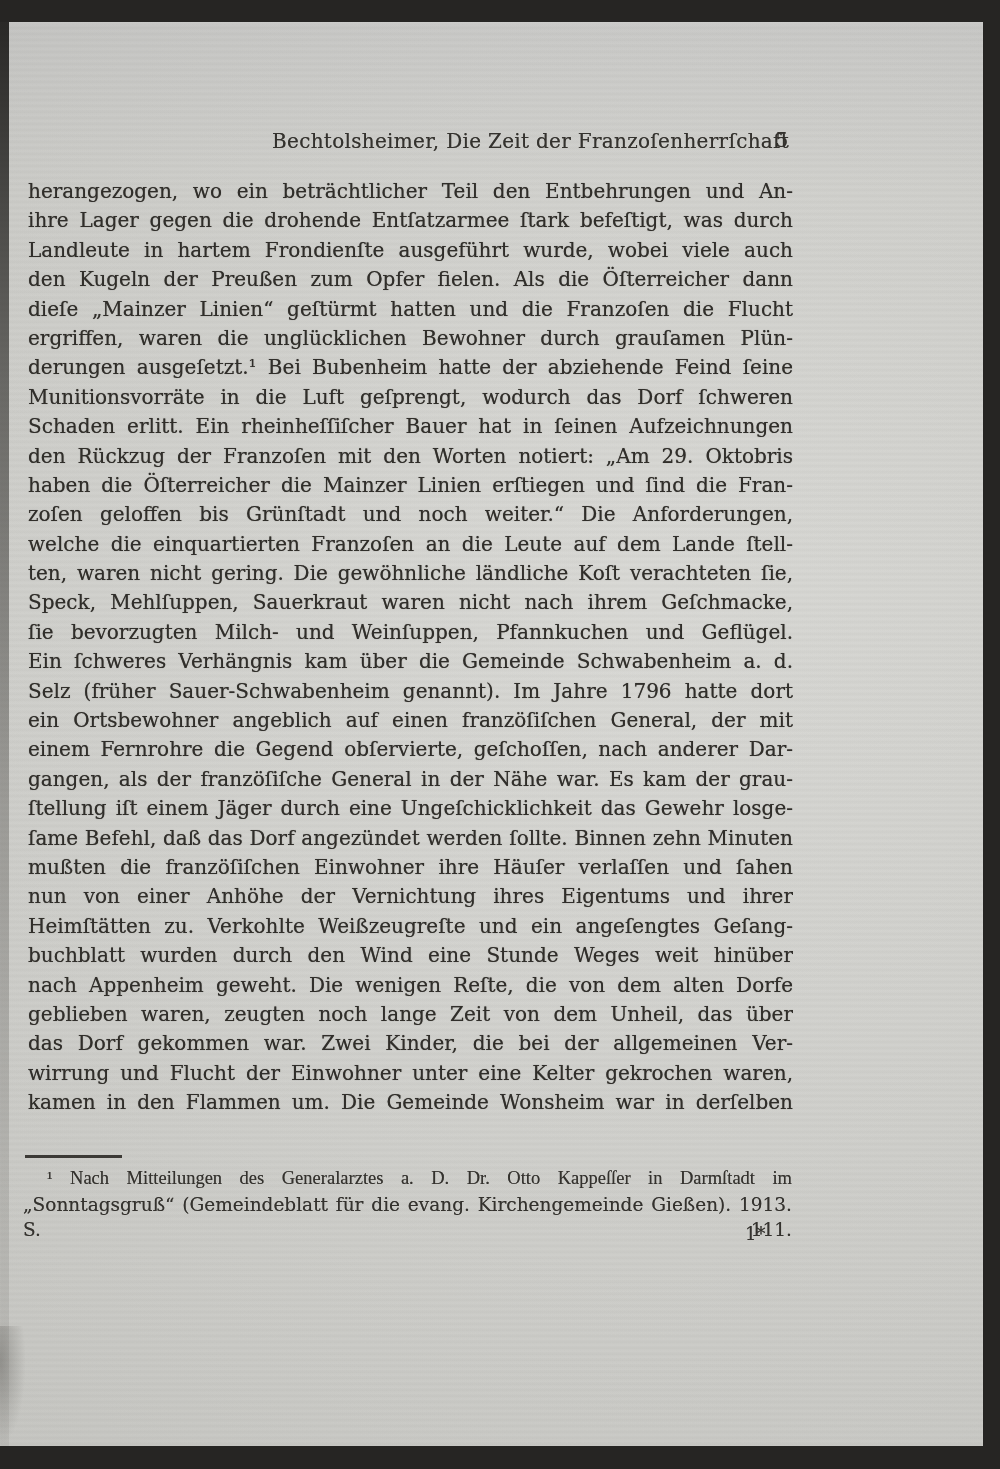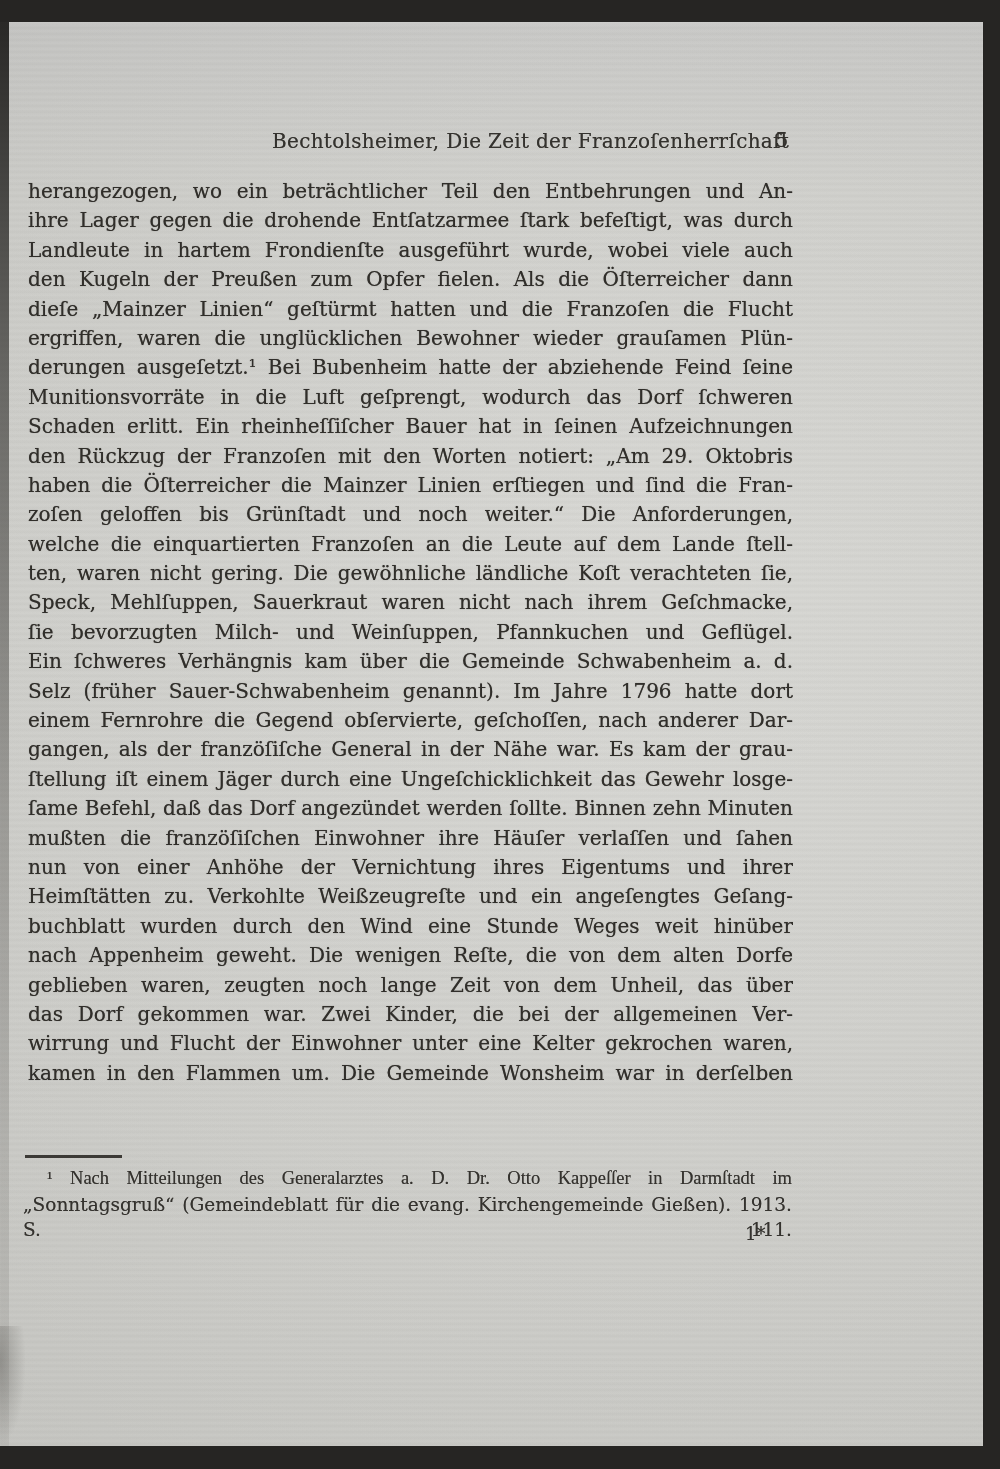--- a/index.html
+++ b/index.html
@@ -151,33 +151,34 @@
   <div class="running-head">Bechtolsheimer, Die Zeit der Franzoſenherrſchaft</div>
 
   <div class="page-number">5</div>
 
   <div class="body-text">
       <div class="bl">herangezogen, wo ein beträchtlicher Teil den Entbehrungen und An-</div>
       <div class="bl">ihre Lager gegen die drohende Entſatzarmee ſtark befeſtigt, was durch</div>
       <div class="bl">Landleute in hartem Frondienſte ausgeführt wurde, wobei viele auch</div>
       <div class="bl">den Kugeln der Preußen zum Opfer fielen. Als die Öſterreicher dann</div>
       <div class="bl">dieſe „Mainzer Linien“ geſtürmt hatten und die Franzoſen die Flucht</div>
-      <div class="bl">ergriffen, waren die unglücklichen Bewohner wieder grauſamen Plün-</div>
+      <div class="bl">ergriffen, waren die unglücklichen Bewohner durch grauſamen Plün-</div>
       <div class="bl">derungen ausgeſetzt.¹ Bei Bubenheim hatte der abziehende Feind ſeine</div>
       <div class="bl">Munitionsvorräte in die Luft geſprengt, wodurch das Dorf ſchweren</div>
       <div class="bl">Schaden erlitt. Ein rheinheſſiſcher Bauer hat in ſeinen Aufzeichnungen</div>
       <div class="bl">den Rückzug der Franzoſen mit den Worten notiert: „Am 29. Oktobris</div>
       <div class="bl">haben die Öſterreicher die Mainzer Linien erſtiegen und ſind die Fran-</div>
       <div class="bl">zoſen geloffen bis Grünſtadt und noch weiter.“ Die Anforderungen,</div>
       <div class="bl">welche die einquartierten Franzoſen an die Leute auf dem Lande ſtell-</div>
       <div class="bl">ten, waren nicht gering. Die gewöhnliche ländliche Koſt verachteten ſie,</div>
       <div class="bl">Speck, Mehlſuppen, Sauerkraut waren nicht nach ihrem Geſchmacke,</div>
       <div class="bl">ſie bevorzugten Milch- und Weinſuppen, Pfannkuchen und Geflügel.</div>
       <div class="bl">Ein ſchweres Verhängnis kam über die Gemeinde Schwabenheim a. d.</div>
       <div class="bl">Selz (früher Sauer-Schwabenheim genannt). Im Jahre 1796 hatte dort</div>
+      <div class="bl">ein Ortsbewohner angeblich auf einen franzöſiſchen General, der mit</div>
       <div class="bl">einem Fernrohre die Gegend obſervierte, geſchoſſen, nach anderer Dar-</div>
       <div class="bl">gangen, als der franzöſiſche General in der Nähe war. Es kam der grau-</div>
       <div class="bl">ſtellung iſt einem Jäger durch eine Ungeſchicklichkeit das Gewehr losge-</div>
       <div class="bl">ſame Befehl, daß das Dorf angezündet werden ſollte. Binnen zehn Minuten</div>
       <div class="bl">mußten die franzöſiſchen Einwohner ihre Häuſer verlaſſen und ſahen</div>
       <div class="bl">nun von einer Anhöhe der Vernichtung ihres Eigentums und ihrer</div>
       <div class="bl">Heimſtätten zu. Verkohlte Weißzeugreſte und ein angeſengtes Geſang-</div>
       <div class="bl">buchblatt wurden durch den Wind eine Stunde Weges weit hinüber</div>
       <div class="bl">nach Appenheim geweht. Die wenigen Reſte, die von dem alten Dorfe</div>
       <div class="bl">geblieben waren, zeugten noch lange Zeit von dem Unheil, das über</div>

